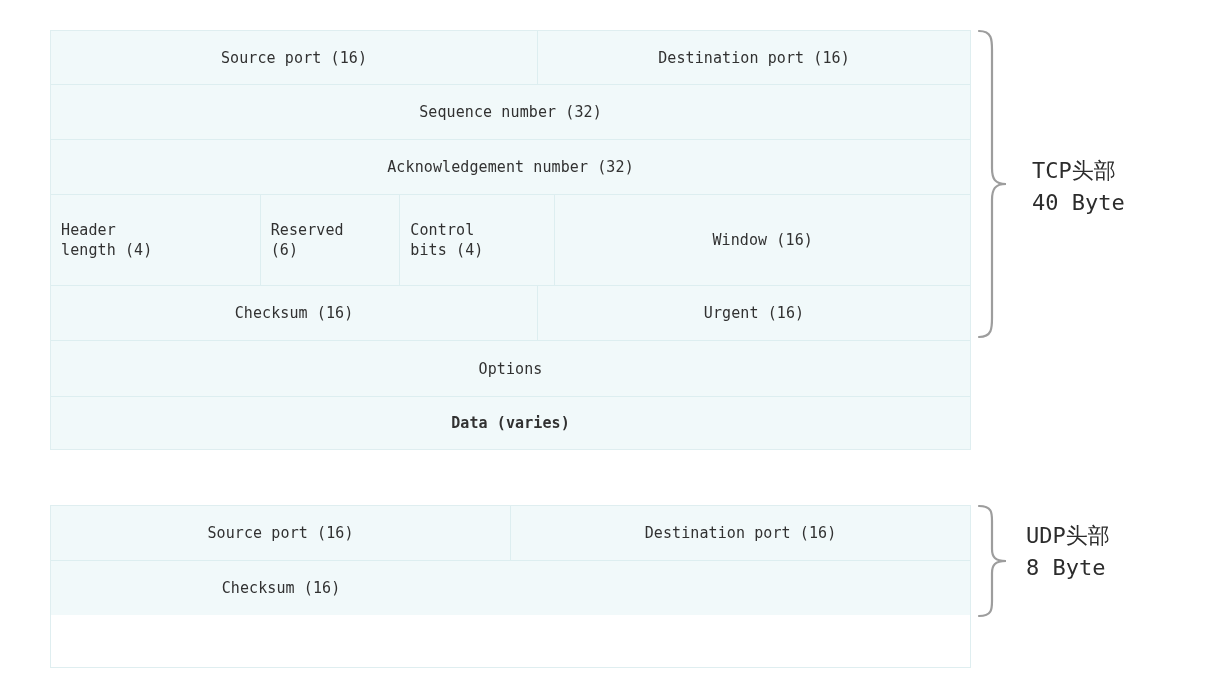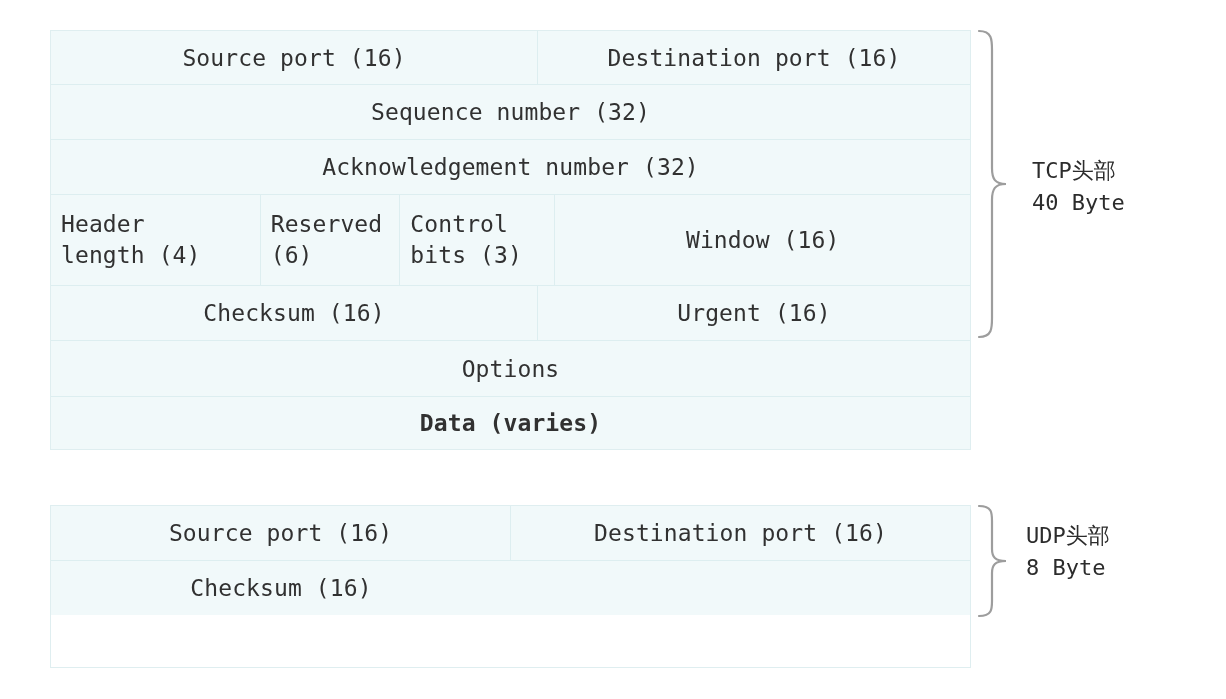--- a/index.html
+++ b/index.html
@@ -39,21 +39,21 @@
   .pkt-row:last-child { border-bottom: none; }
 
   .pkt-cell {
     box-sizing: border-box;
     display: flex;
     align-items: center;
     justify-content: center;
     text-align: center;
     border-right: 1px solid #ddeef0;
     background: #f1f9fa;
-    font-size: 23px;
+    font-size: 15px;
     letter-spacing: 0.1px;
     color: #313131;
     padding: 0 4px;
     overflow: hidden;
     white-space: pre-wrap;
   }
   .pkt-cell:last-child { border-right: none; }
 
   .pkt-cell.align-left {
     justify-content: flex-start;
@@ -136,21 +136,21 @@
     <div class="pkt-row r3">
       <div class="pkt-cell w-full">Acknowledgement number (32)</div>
     </div>
 
     <div class="pkt-row r4">
       <div class="pkt-cell align-left w-181">Header
 length (4)</div>
       <div class="pkt-cell align-left w-145">Reserved
 (6)</div>
       <div class="pkt-cell align-left w-161">Control
-bits (3)</div>
+bits (4)</div>
       <div class="pkt-cell w-432">Window (16)</div>
     </div>
 
     <div class="pkt-row r5">
       <div class="pkt-cell w-487">Checksum (16)</div>
       <div class="pkt-cell w-432">Urgent (16)</div>
     </div>
 
     <div class="pkt-row r6">
       <div class="pkt-cell w-full">Options</div>

